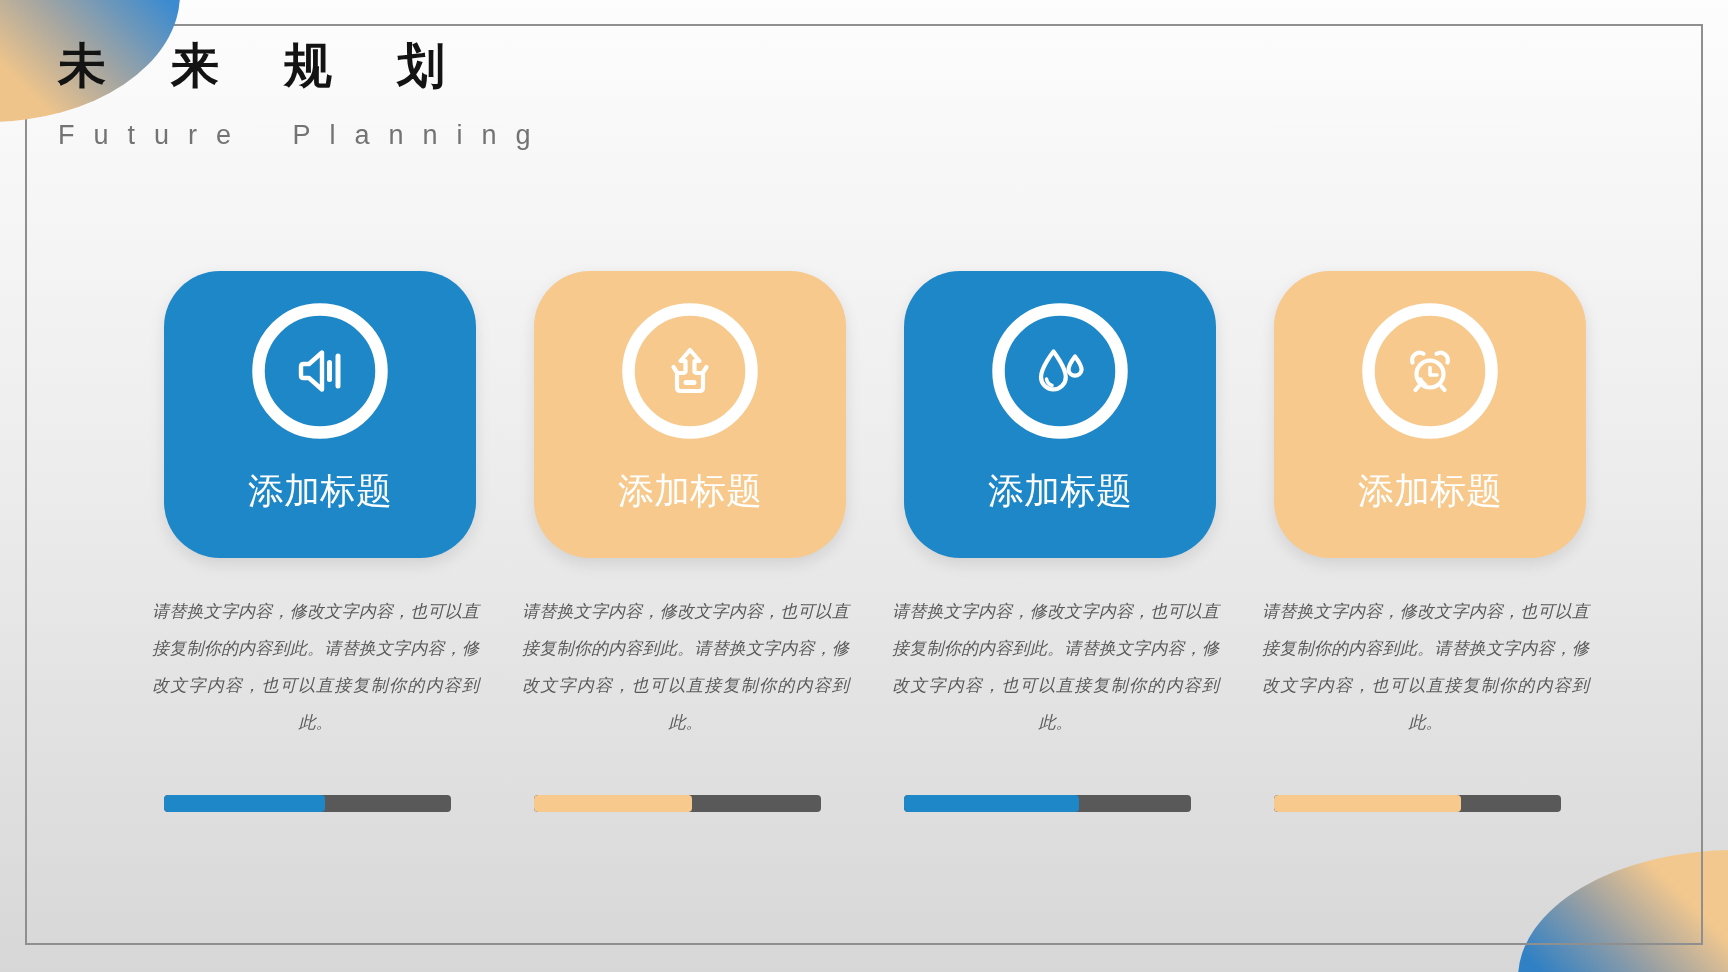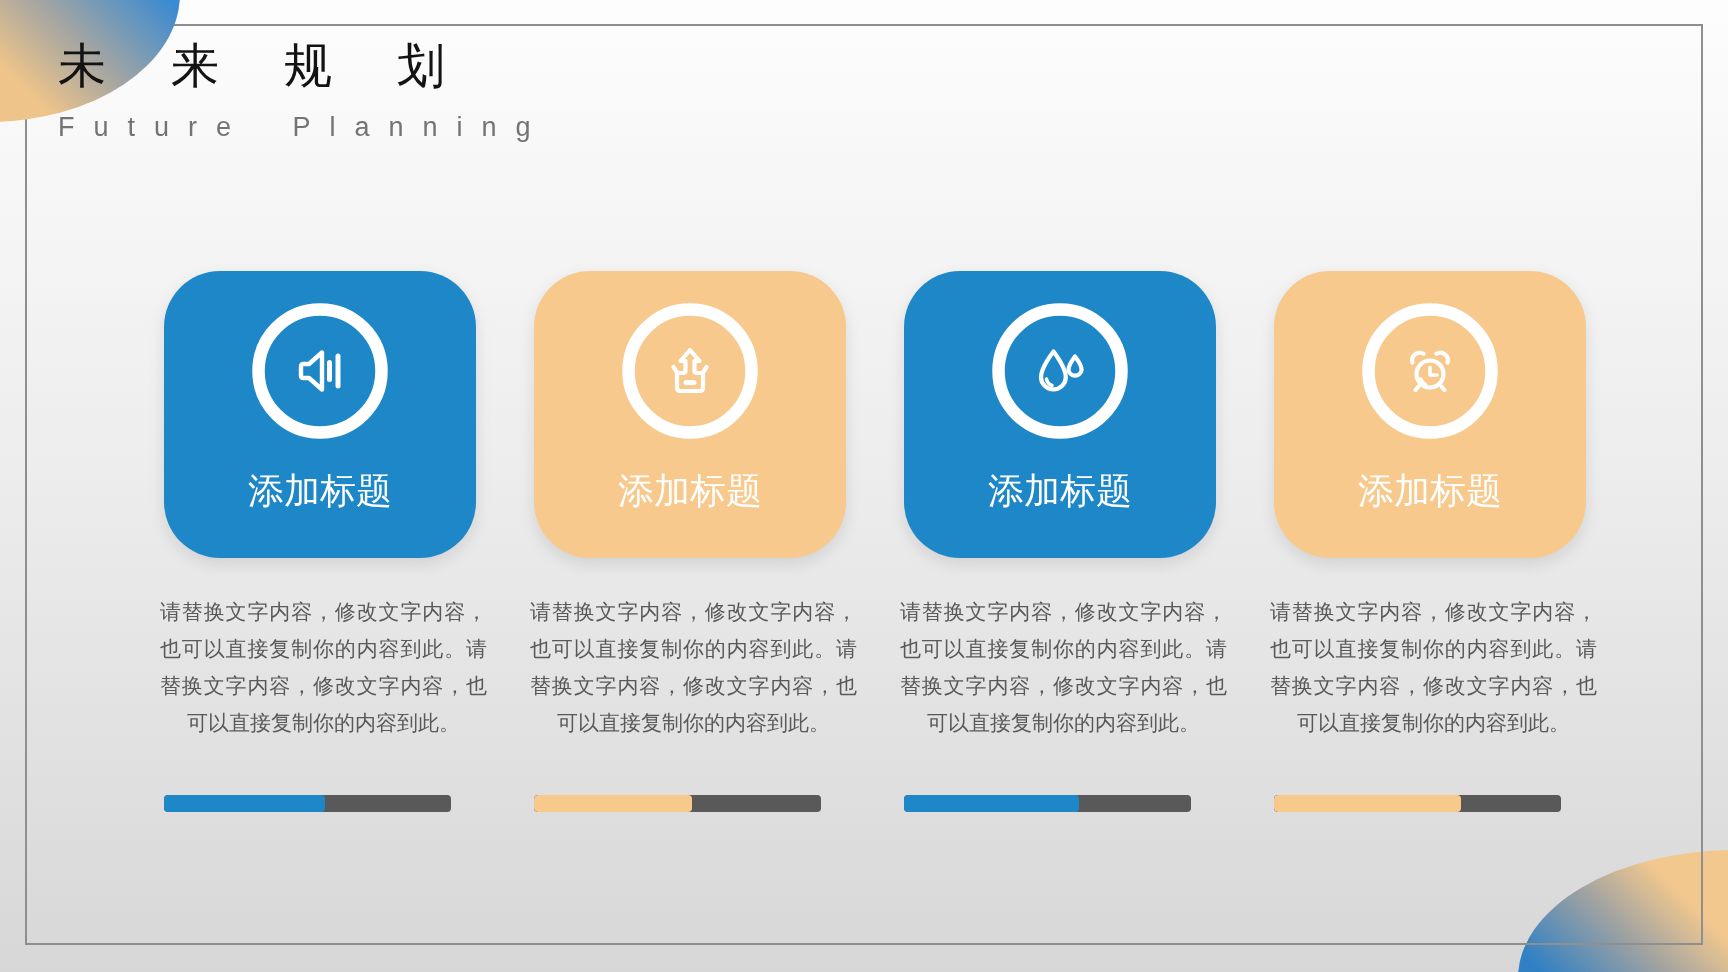--- a/index.html
+++ b/index.html
@@ -27,43 +27,43 @@
   }
   .decor-br{
     position:absolute;right:-8px;bottom:-6px;width:218px;height:128px;
     border-radius:100% 0 0 0;
     background:linear-gradient(45deg,#2f80c5 8%,#9aa0a3 42%,#f3c88e 72%);
     z-index:0;
   }
   
   .header{position:absolute;left:58px;top:40px;z-index:3;}
   .title{
-    font-size:48px;line-height:52px;font-weight:400;color:#131313;
+    font-size:48px;line-height:52px;font-weight:700;color:#131313;
     letter-spacing:65px;white-space:nowrap;margin:0;
   }
   .subtitle{
-    margin-top:20px;font-size:27px;line-height:30px;color:#737373;
+    margin-top:28px;font-size:27px;line-height:30px;color:#737373;
     letter-spacing:19px;word-spacing:16px;white-space:nowrap;
   }
   
   .card{position:absolute;top:271px;width:327px;height:560px;z-index:3;}
   .card.c0{left:144px}.card.c1{left:514px}.card.c2{left:884px}.card.c3{left:1254px}
   .tile{
     position:absolute;left:20px;top:0;width:287px;height:287px;
     border-radius:56px;box-shadow:0 6px 16px rgba(0,0,0,0.10);padding-left:25px;
   }
   .tile svg.icon{position:absolute;left:50%;top:30px;transform:translateX(-50%);}
   .tile-title{
     position:absolute;left:0;top:200px;width:100%;text-align:center;
     color:#ffffff;font-size:36px;line-height:40px;
   }
   .body-text{
-    position:absolute;left:16px;top:322px;width:327px;
-    font-size:21px;line-height:37px;color:#595959;
-    text-align:justify;text-align-last:center;
+    position:absolute;left:8px;top:322px;width:327px;
+    font-size:17px;line-height:37px;color:#595959;
+    text-align:justify;text-align-last:center;font-style:italic;
   }
   .bar{
     position:absolute;left:20px;top:524px;width:287px;height:17px;
     border-radius:4px;overflow:hidden;
   }
   .bar-fill{height:100%;border-radius:4px;}
 </style>
 </head>
 <body>
 

